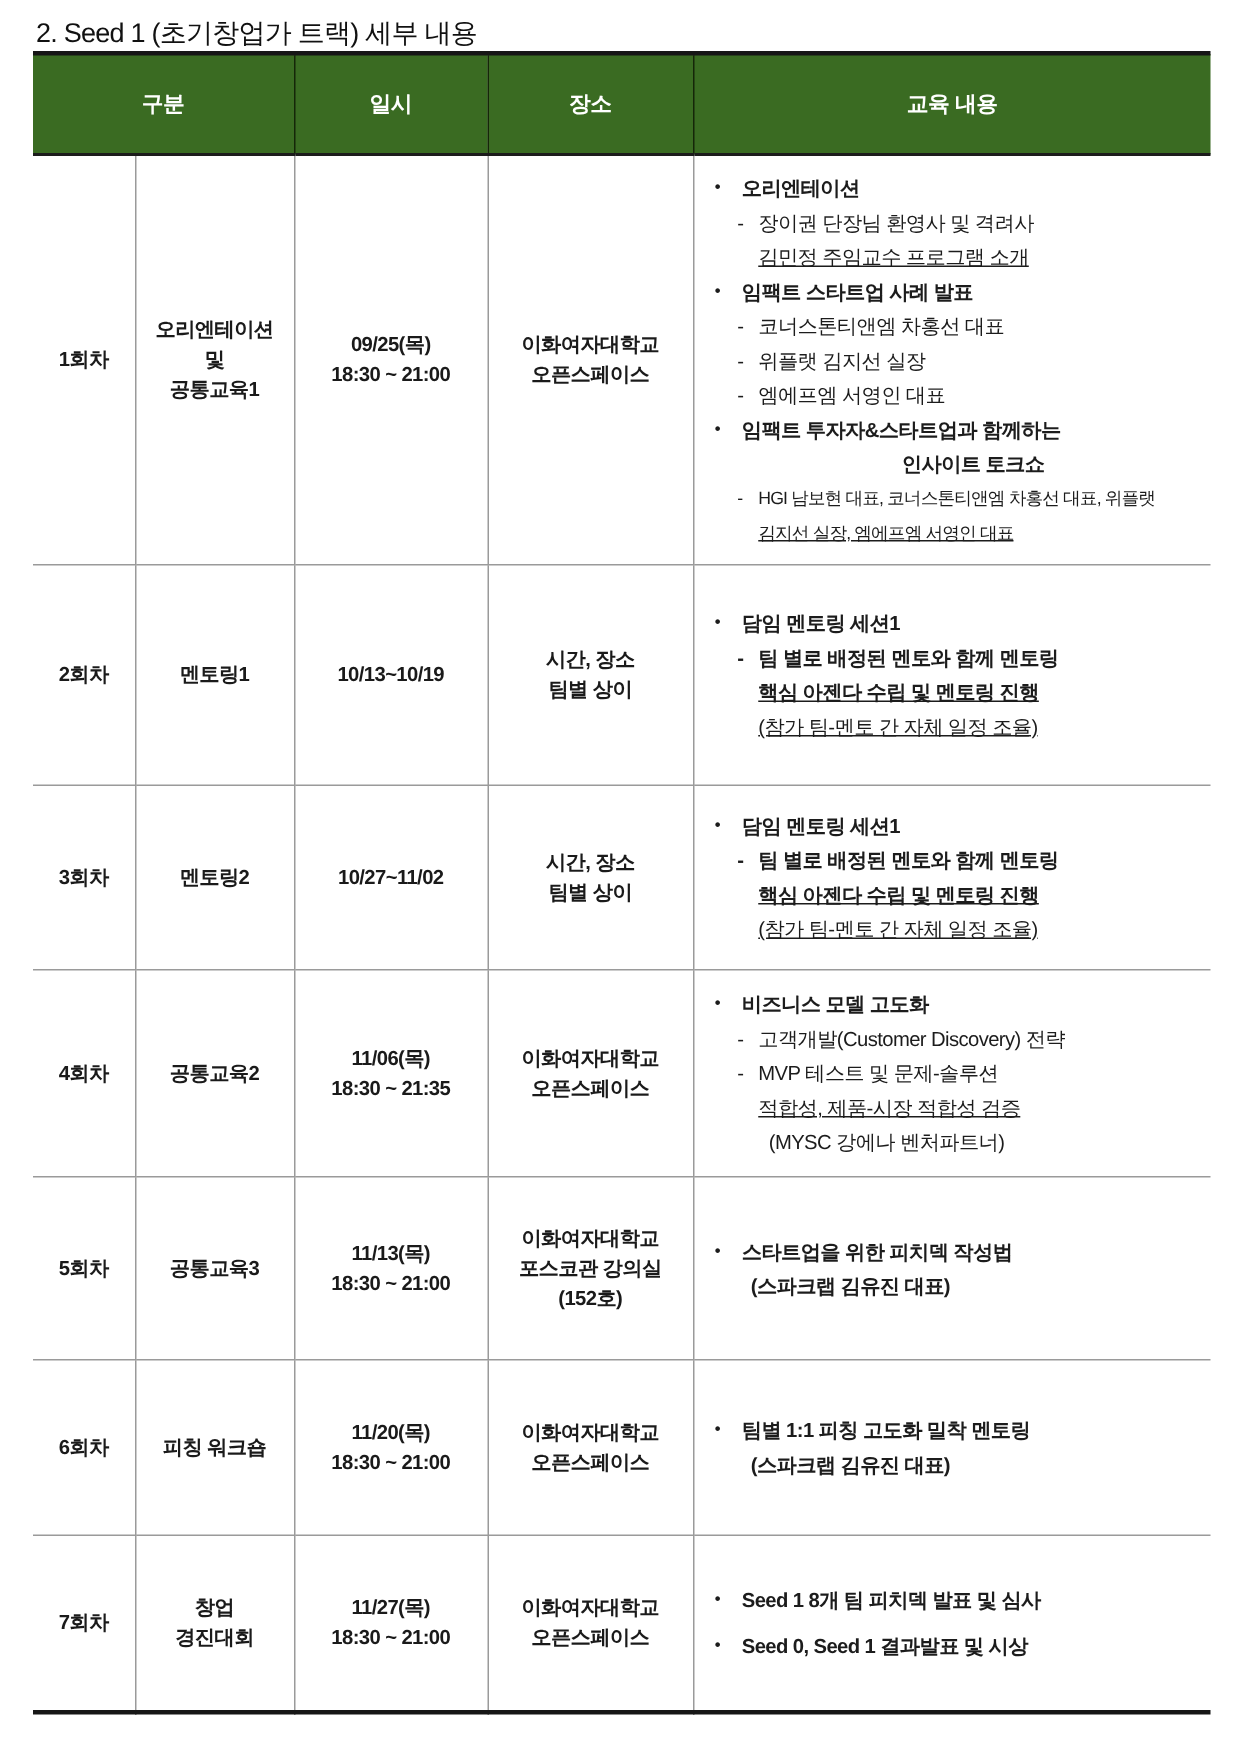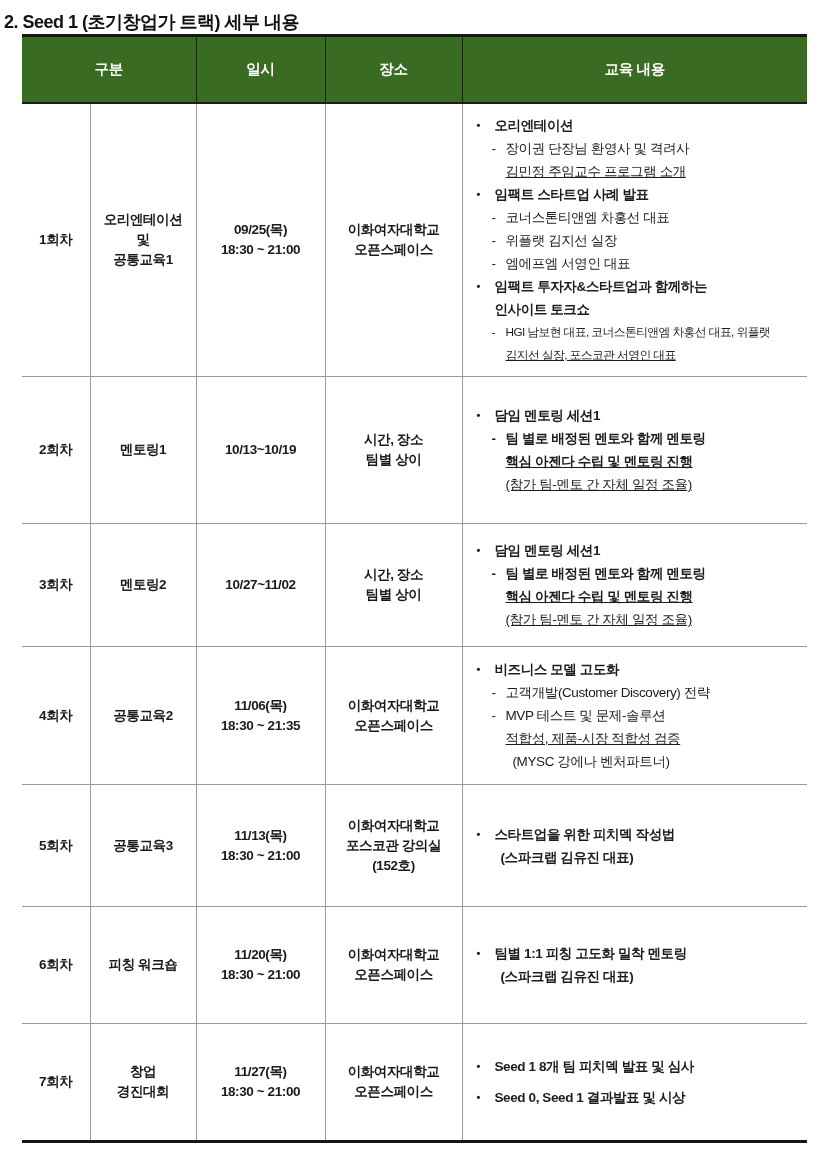--- a/index.html
+++ b/index.html
@@ -6,23 +6,23 @@
   .page{
     position:relative;
     width:829px;height:1175px;
     background:#ffffff;
     font-family:"Liberation Sans","DejaVu Sans",sans-serif;
     color:#151515;
     overflow:hidden;
   }
   .title{
     margin:0;
-    padding:10px 0 0 4px;
+    padding:10px 0 0 24px;
     font-size:18px;
-    font-weight:bold;
+    font-weight:normal;
     letter-spacing:-0.5px;
     color:#111;
   }
   .note{
     margin:0;
     padding:15px 0 11px 20px;
     font-size:12.5px;
     letter-spacing:-0.3px;
     color:#222;
   }
@@ -81,21 +81,21 @@
     color:#1c1c1c;
     white-space:nowrap;
   }
   .cl.bold{font-weight:bold;}
   .cl .pfx{position:absolute;top:0;}
   .cl.b{padding-left:28px;}
   .cl.b .pfx{left:10px;font-size:11px;}
   .cl.d{padding-left:39px;}
   .cl.d .pfx{left:25px;}
   .cl.c{padding-left:39px;text-decoration:underline;}
-  .cl.cb{padding-left:28px;}
+  .cl.cb{padding-left:28px;text-align:center;}
   .cl.c1{padding-left:34px;font-weight:bold;}
   .cl.c2{padding-left:46px;}
   .cl.sm{font-size:11.8px;letter-spacing:-0.6px;}
   .lines.wide .cl{line-height:31px;}
 </style>
 </head>
 <body>
 
 <div class="page">
 
@@ -133,21 +133,21 @@
             <div class="cl b bold"><span class="pfx">•</span><span>오리엔테이션</span></div>
             <div class="cl d"><span class="pfx">-</span><span>장이권 단장님 환영사 및 격려사</span></div>
             <div class="cl c"><span>김민정 주임교수 프로그램 소개</span></div>
             <div class="cl b bold"><span class="pfx">•</span><span>임팩트 스타트업 사례 발표</span></div>
             <div class="cl d"><span class="pfx">-</span><span>코너스톤티앤엠 차홍선 대표</span></div>
             <div class="cl d"><span class="pfx">-</span><span>위플랫 김지선 실장</span></div>
             <div class="cl d"><span class="pfx">-</span><span>엠에프엠 서영인 대표</span></div>
             <div class="cl b bold"><span class="pfx">•</span><span>임팩트 투자자&amp;스타트업과 함께하는</span></div>
             <div class="cl cb bold"><span>인사이트 토크쇼</span></div>
             <div class="cl d sm"><span class="pfx">-</span><span>HGI 남보현 대표, 코너스톤티앤엠 차홍선 대표, 위플랫</span></div>
-            <div class="cl c sm"><span>김지선 실장, 포스코관 서영인 대표</span></div>
+            <div class="cl c sm"><span>김지선 실장, 엠에프엠 서영인 대표</span></div>
           </div>
         </td>
       </tr>
 
       <tr>
         <td class="c-session">2회차</td>
         <td class="c-name">멘토링1</td>
         <td class="c-date">10/13~10/19</td>
         <td class="c-place">시간, 장소
 팀별 상이</td>

